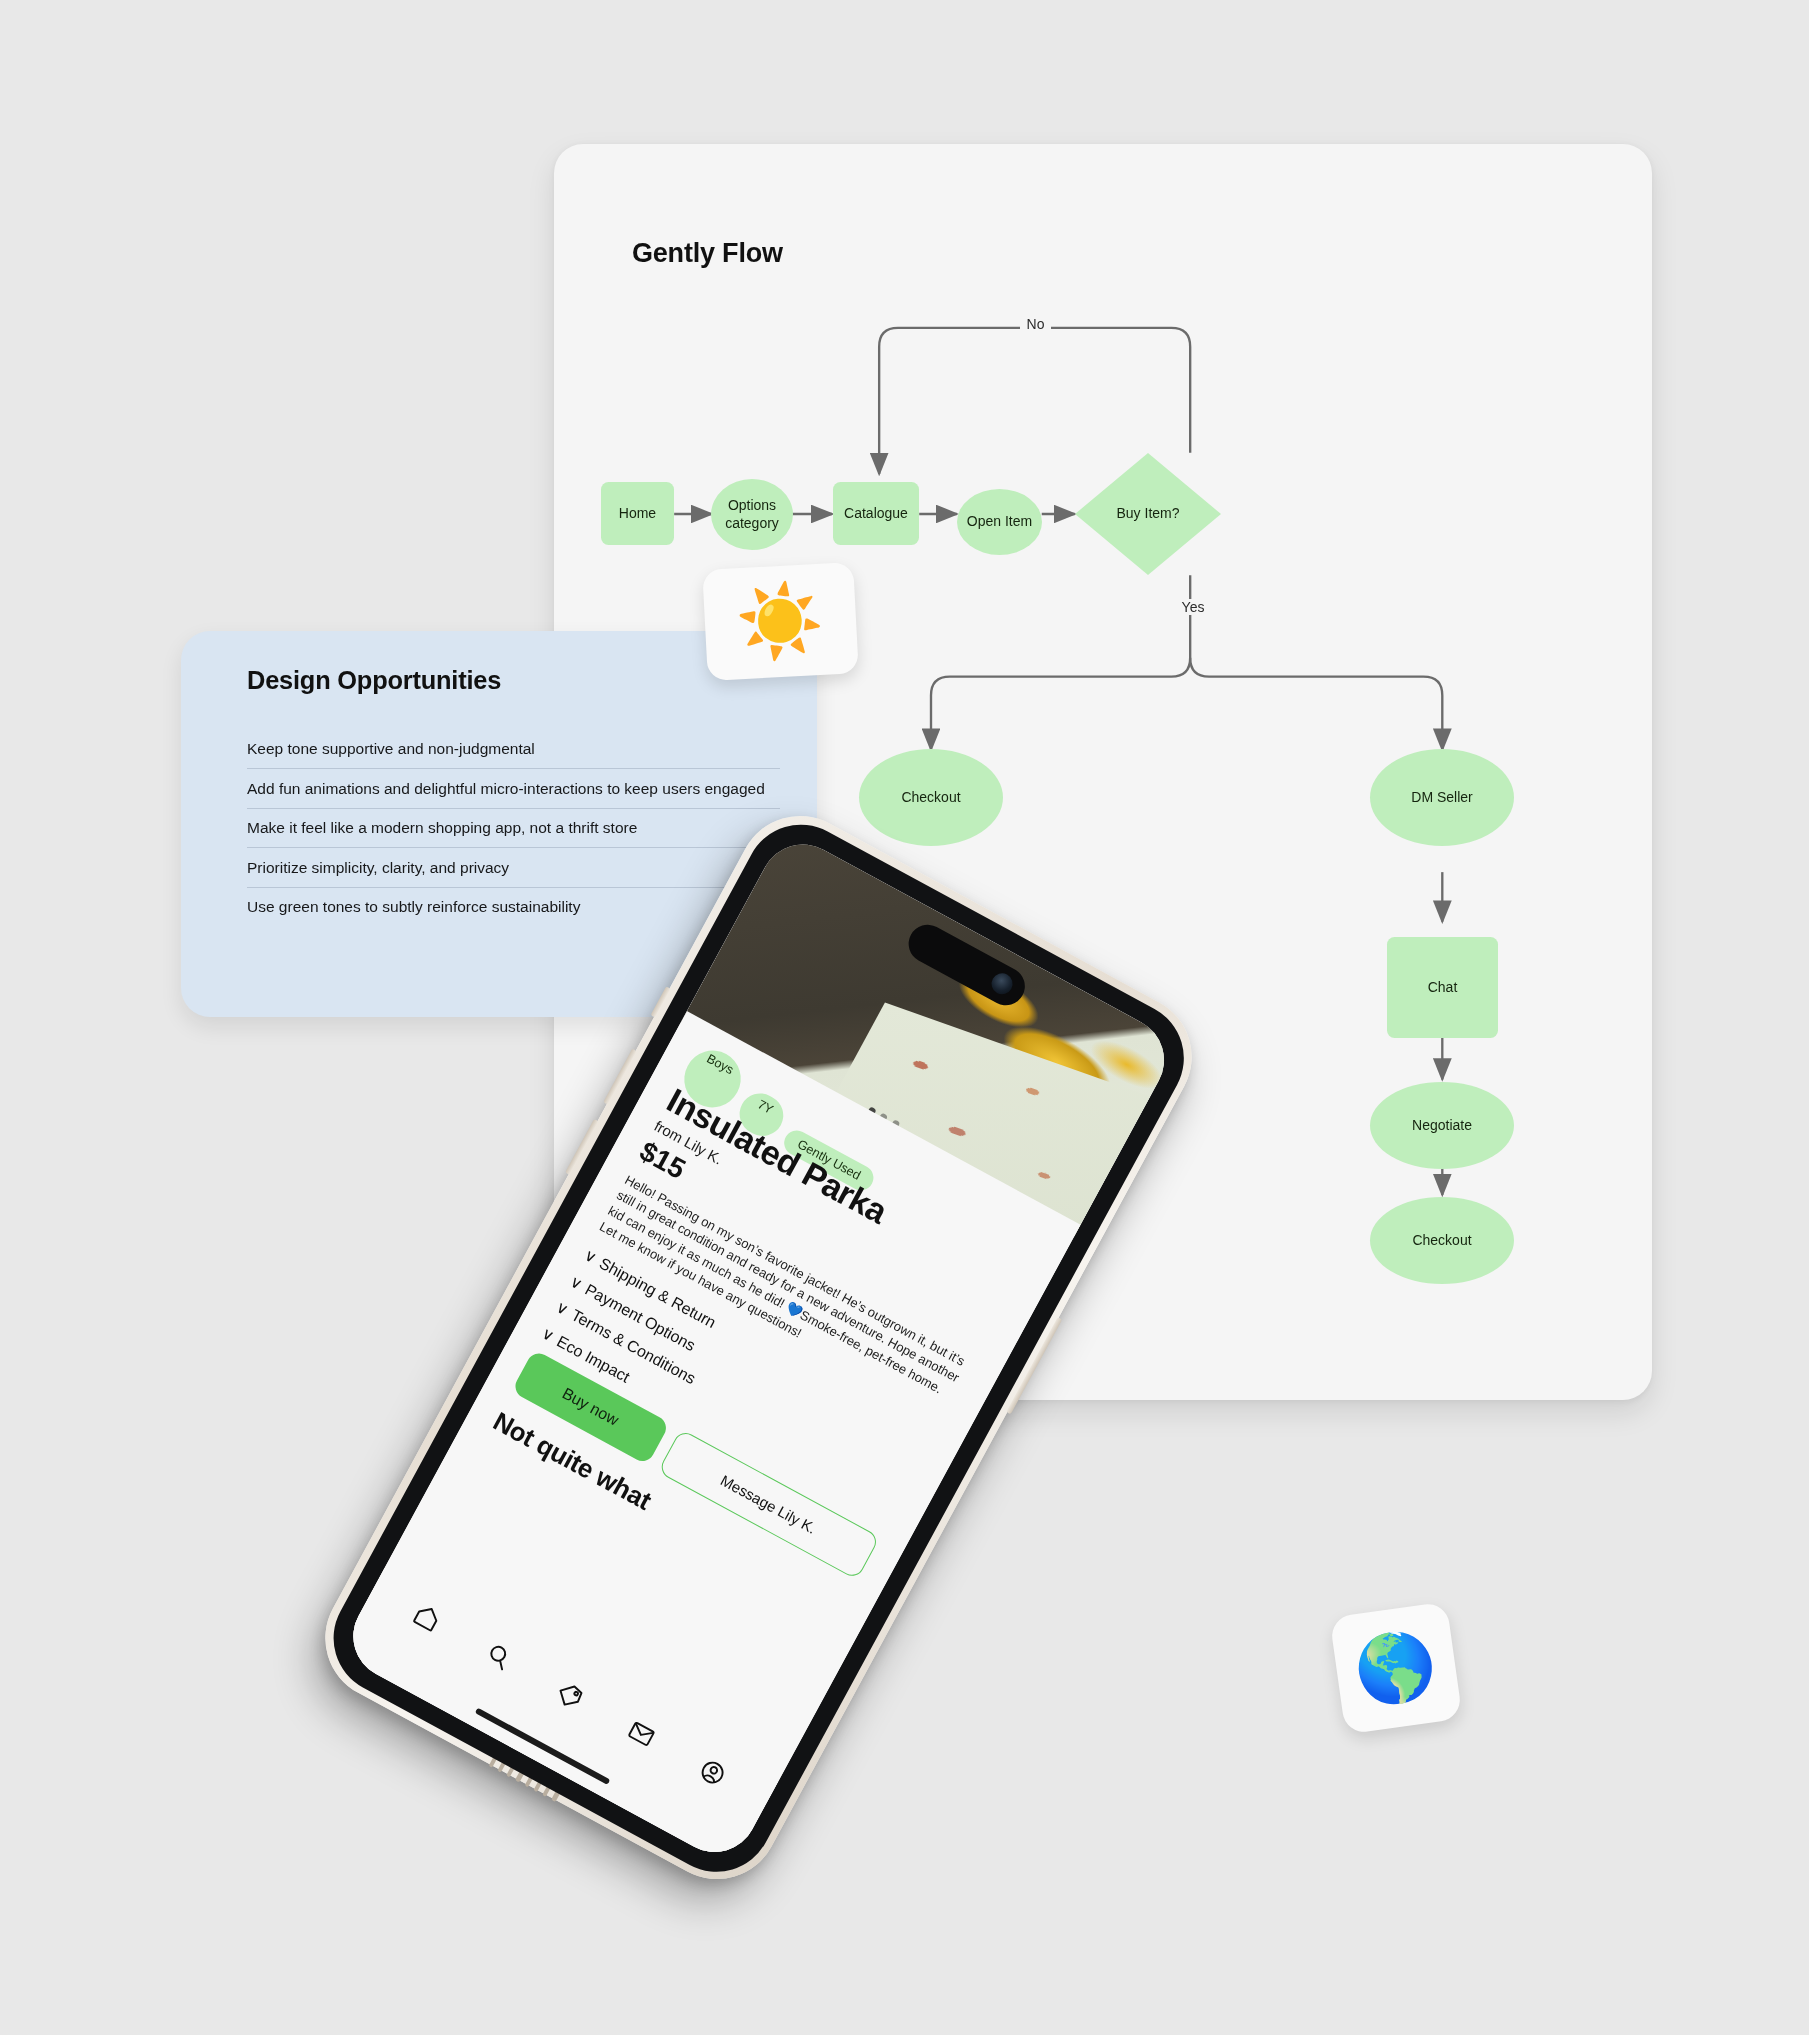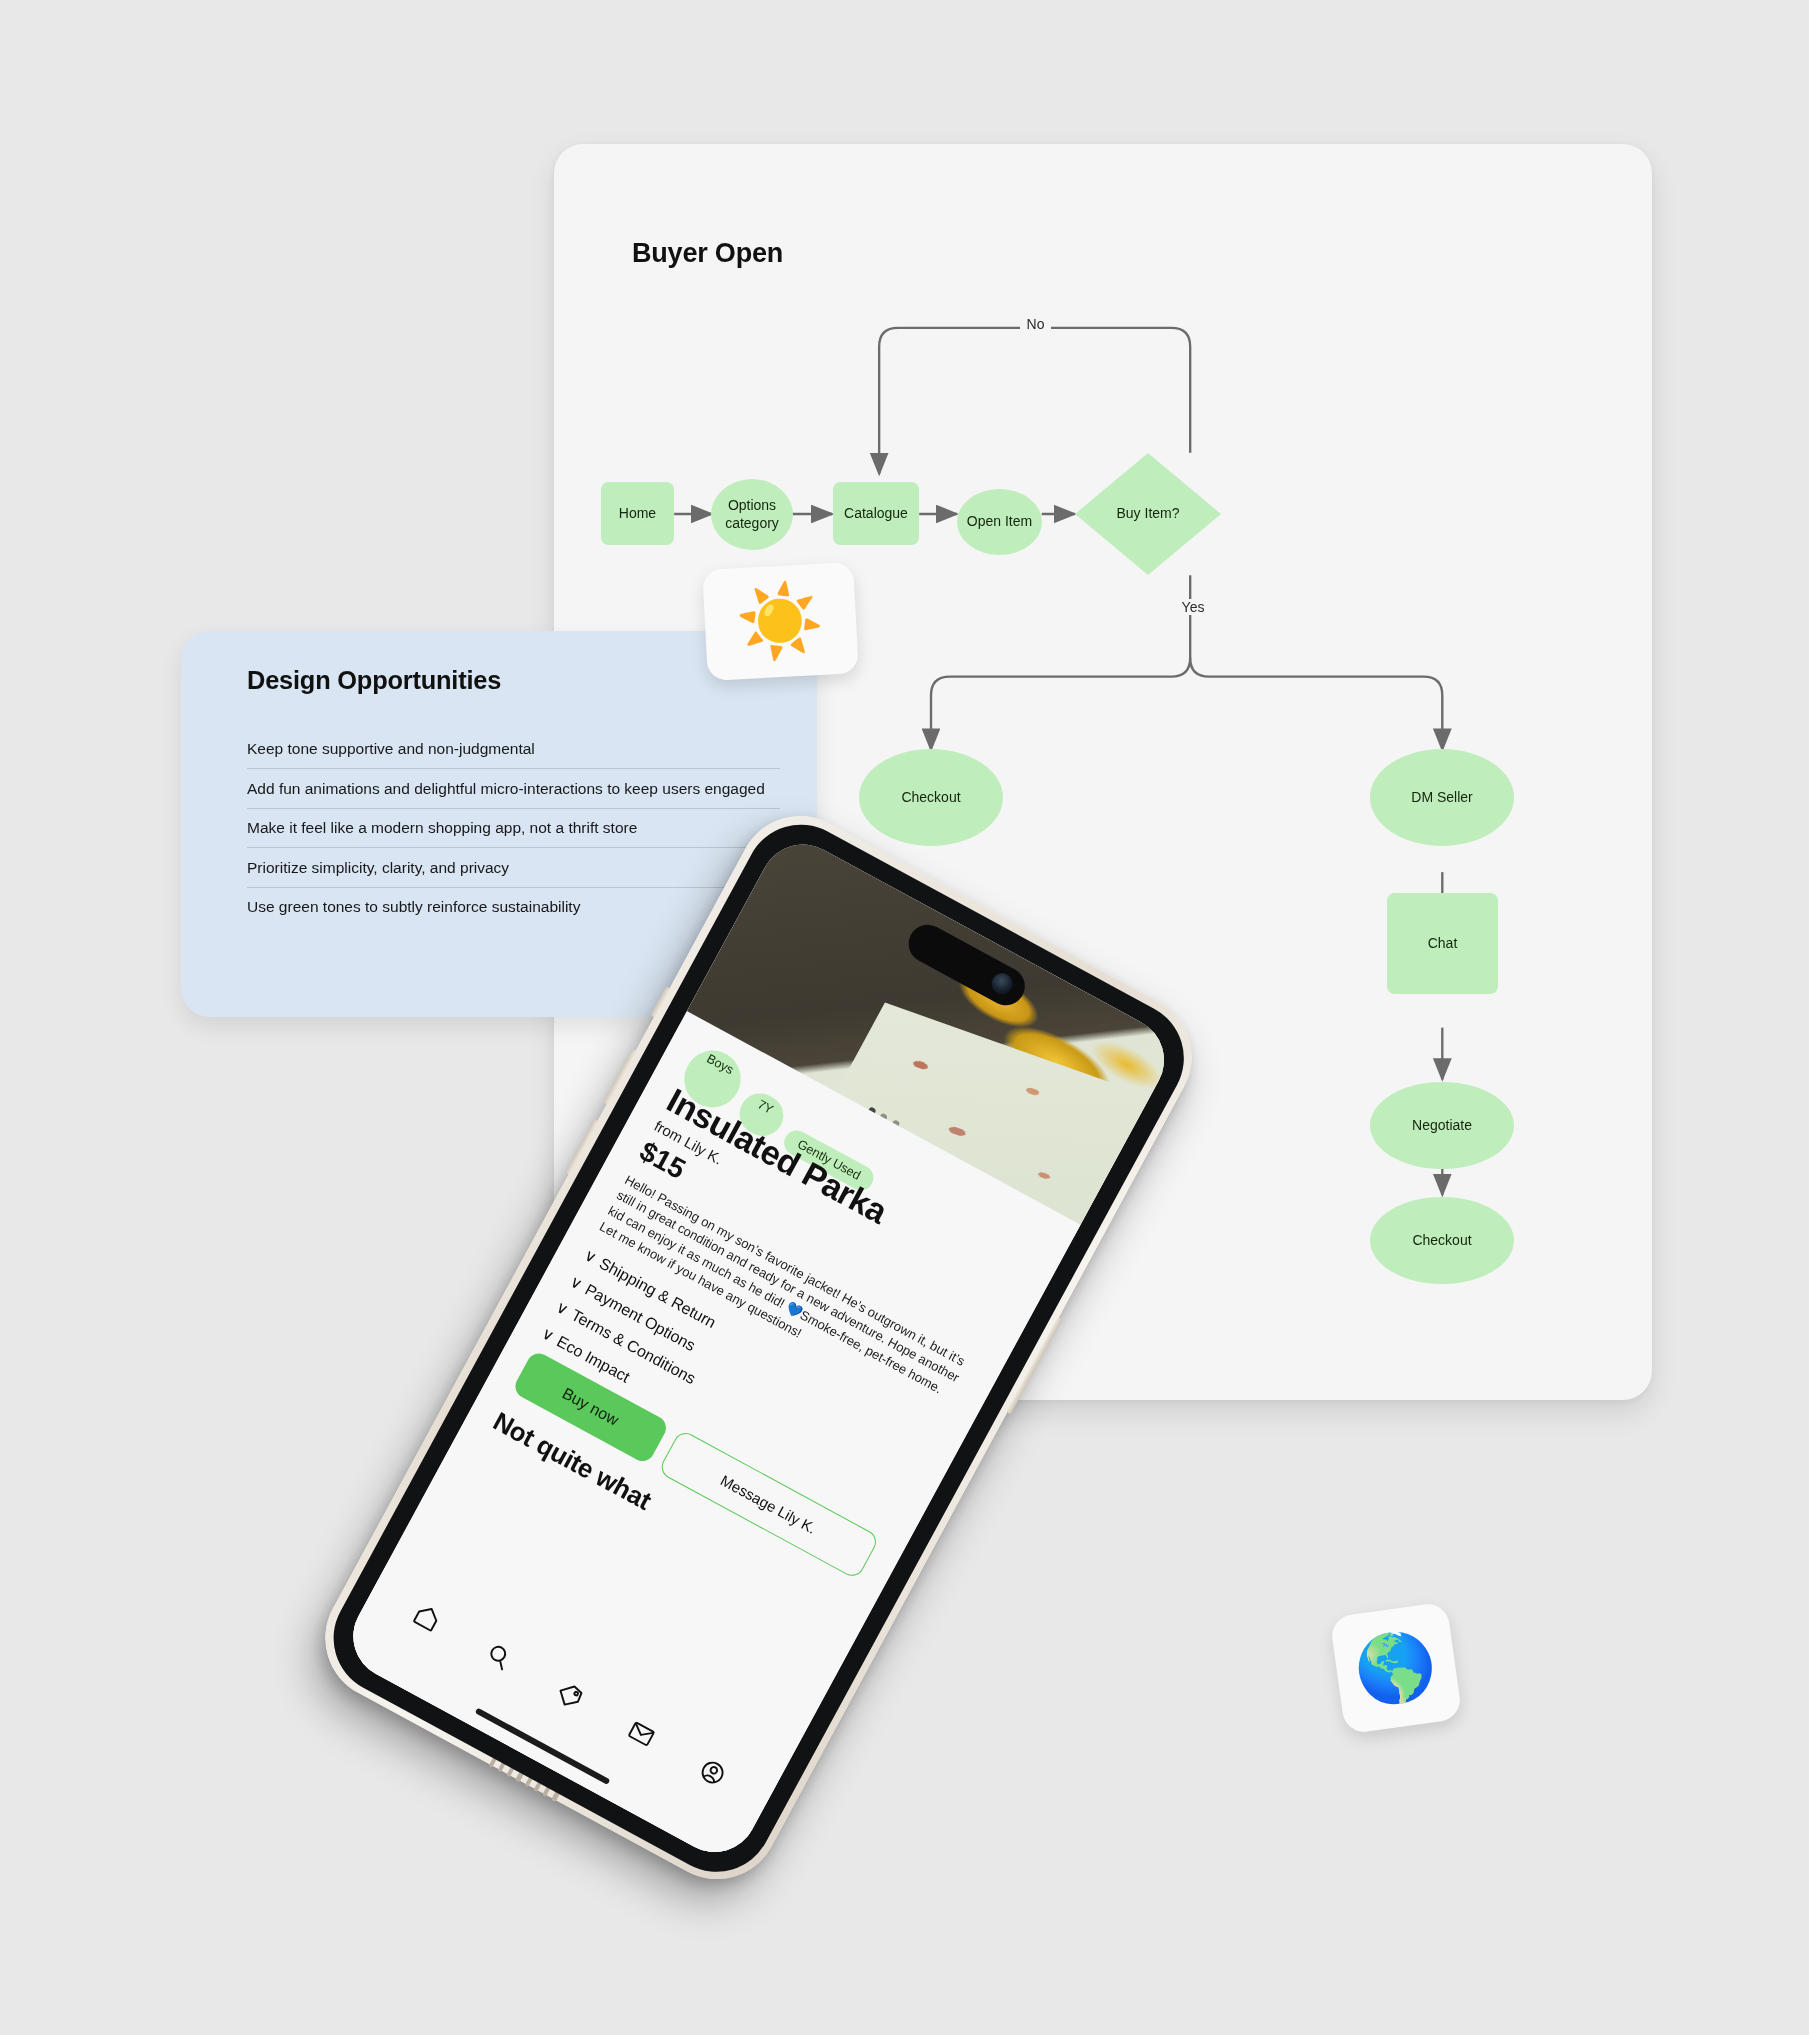--- a/index.html
+++ b/index.html
@@ -220,21 +220,21 @@
   .speaker-grill{
     position:absolute; left:50%; bottom:-1.9px; transform:translateX(-50%);
     display:flex; gap:6.1px;
   }
   .speaker-grill i{ width:4.2px;height:16px;border-radius:2.4px;background:#b9ae9f; display:block; }
 </style>
 </head>
 <body>
 
 <div id="flow-canvas">
-  <div id="flow-title">Buyer Open</div>
+  <div id="flow-title">Gently Flow</div>
 
   <svg class="flow-svg" viewBox="0 0 2330 2665">
     <defs>
       <marker id="ah" markerWidth="10" markerHeight="8" refX="9" refY="4" orient="auto">
         <path d="M0,0 L10,4 L0,8 z" fill="#6b6b6b"></path>
       </marker>
     </defs>
     <g stroke="#6b6b6b" stroke-width="5" fill="none" marker-end="url(#ah)">
 
       <path d="M255,785 L335,785"></path>
@@ -276,21 +276,21 @@
   <div class="node diamond" style="left:563px; top:309px; width:146px; height:122px; margin-left:-42px;">
     <span class="dshape"></span>
     <span>Buy Item?</span>
   </div>
   <div class="node ellipse" style="left:305px; top:605px; width:144px; height:97px;">
     <span>Checkout</span>
   </div>
   <div class="node ellipse" style="left:816px; top:605px; width:144px; height:97px;">
     <span>DM Seller</span>
   </div>
-  <div class="node rect" style="left:833px; top:749px; width:111px; height:101px;">
+  <div class="node rect" style="left:833px; top:793px; width:111px; height:101px;">
     <span>Chat</span>
   </div>
   <div class="node ellipse" style="left:816px; top:938px; width:144px; height:87px;">
     <span>Negotiate</span>
   </div>
   <div class="node ellipse" style="left:816px; top:1053px; width:144px; height:87px;">
     <span>Checkout</span>
   </div>
 </div>
 

